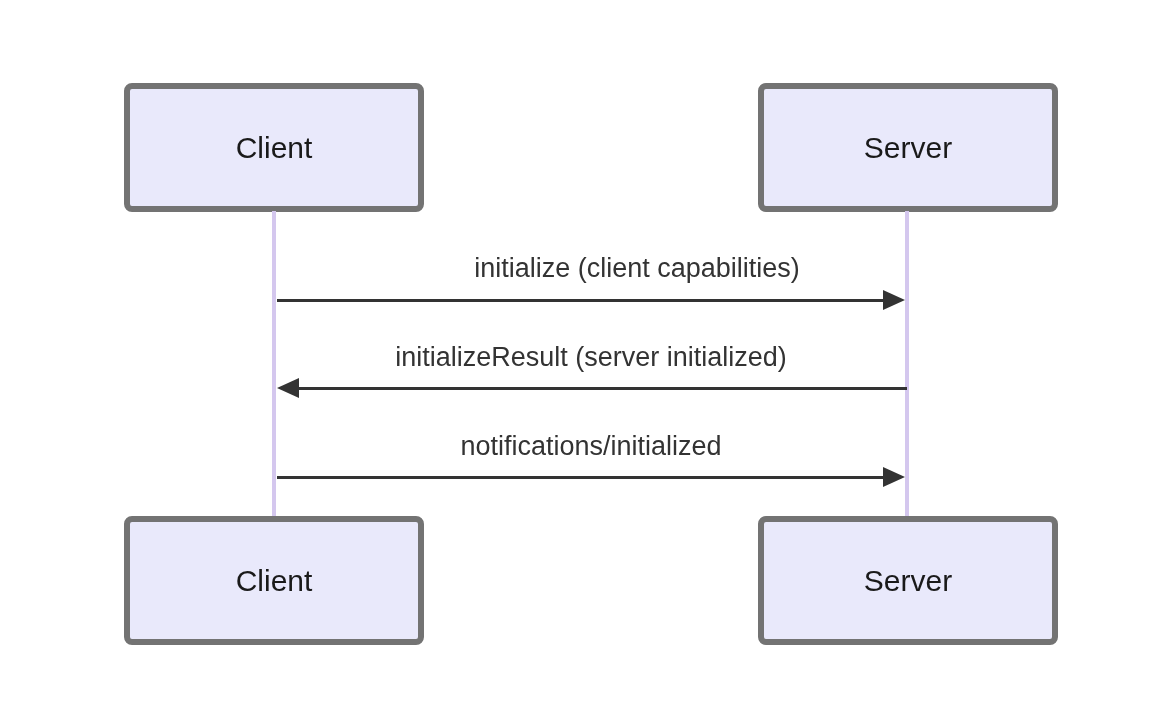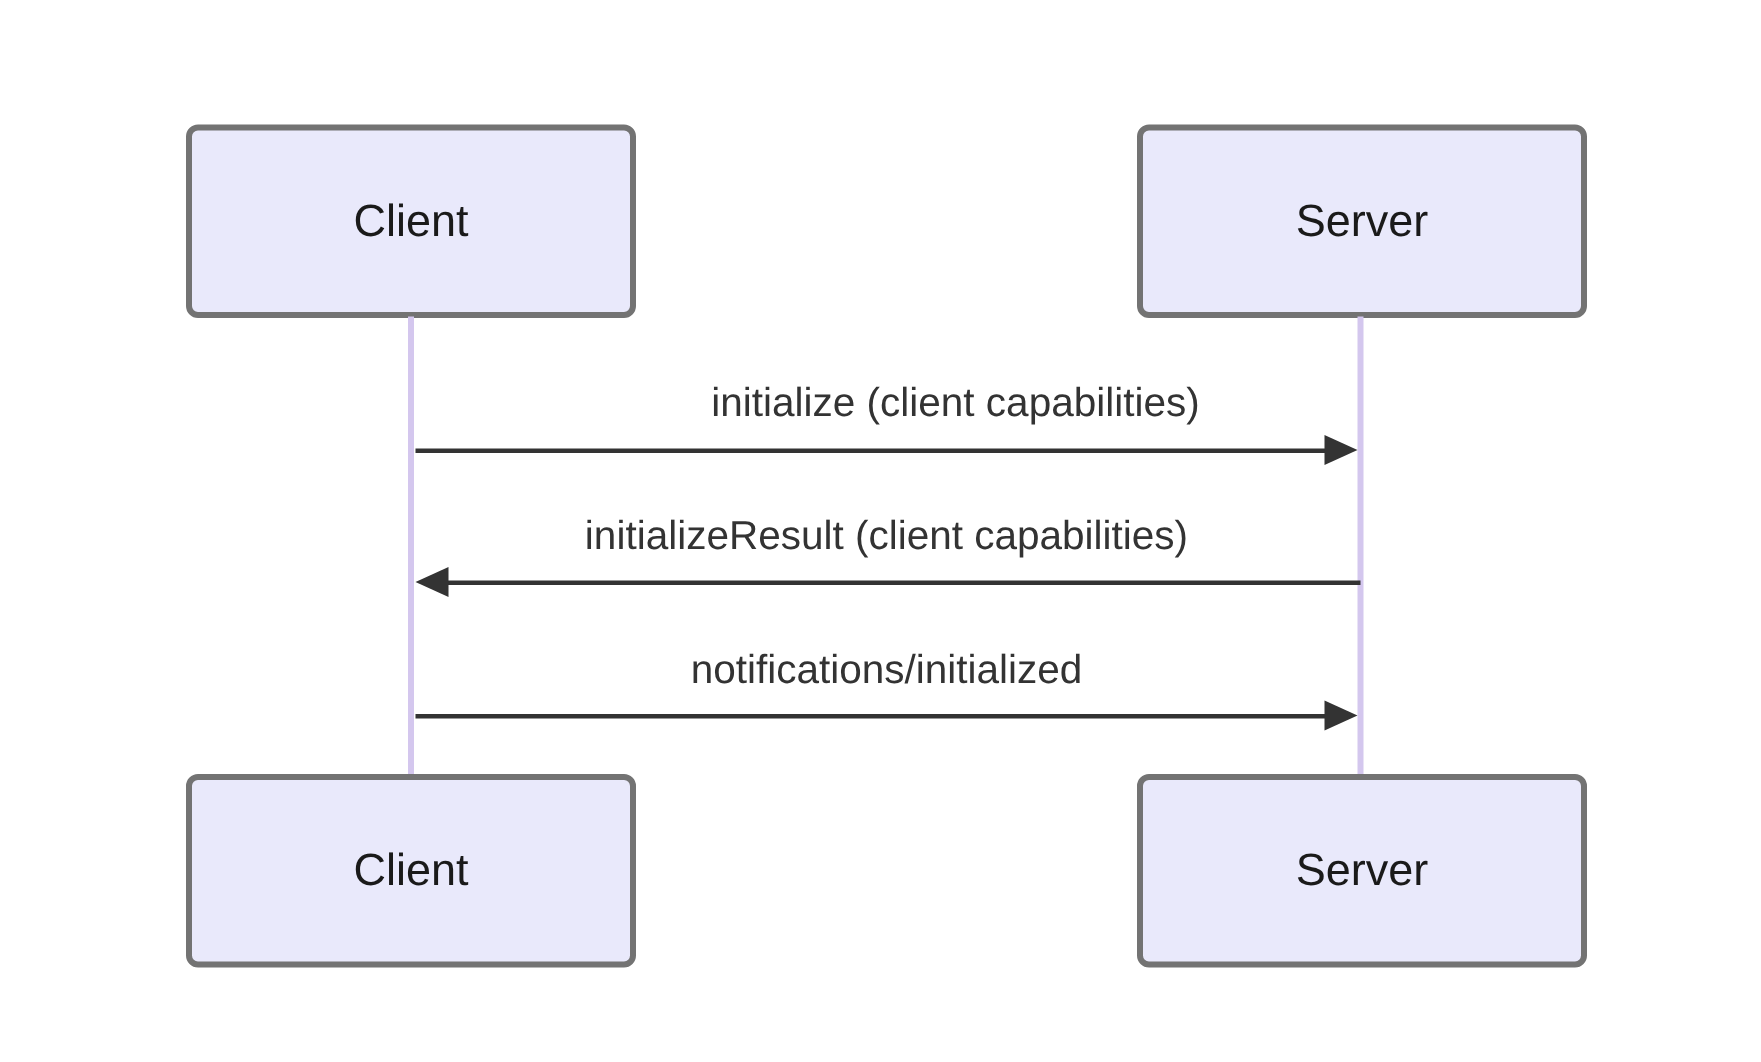--- a/index.html
+++ b/index.html
@@ -16,21 +16,21 @@
     width: 1174px;
     height: 708px;
     background: #ffffff;
   }
   
   .actor-box {
     position: absolute;
     width: 300px;
     height: 129px;
     background: #E9E9FB;
-    border: 4px solid #737373;
+    border: 6px solid #737373;
     border-radius: 8px;
     box-sizing: border-box;
     display: flex;
     align-items: center;
     justify-content: center;
     color: #1a1a1a;
     font-size: 30px;
   }
   .actor-client-top  { left: 124px; top: 83px; }
   .actor-server-top  { left: 758px; top: 83px; }
@@ -101,21 +101,21 @@
     <span>Server</span>
   </div>
 
   <div class="lifeline lifeline-client"></div>
   <div class="lifeline lifeline-server"></div>
 
   <div class="msg-label label-1">initialize (client capabilities)</div>
   <div class="msg-line line-1"></div>
   <div class="arrowhead right arrow-1"></div>
 
-  <div class="msg-label label-2">initializeResult (client capabilities)</div>
+  <div class="msg-label label-2">initializeResult (server initialized)</div>
   <div class="msg-line line-2"></div>
   <div class="arrowhead left arrow-2"></div>
 
   <div class="msg-label label-3">notifications/initialized</div>
   <div class="msg-line line-3"></div>
   <div class="arrowhead right arrow-3"></div>
 
   <div class="actor-box actor-client-bot">
     <span>Client</span>
   </div>

